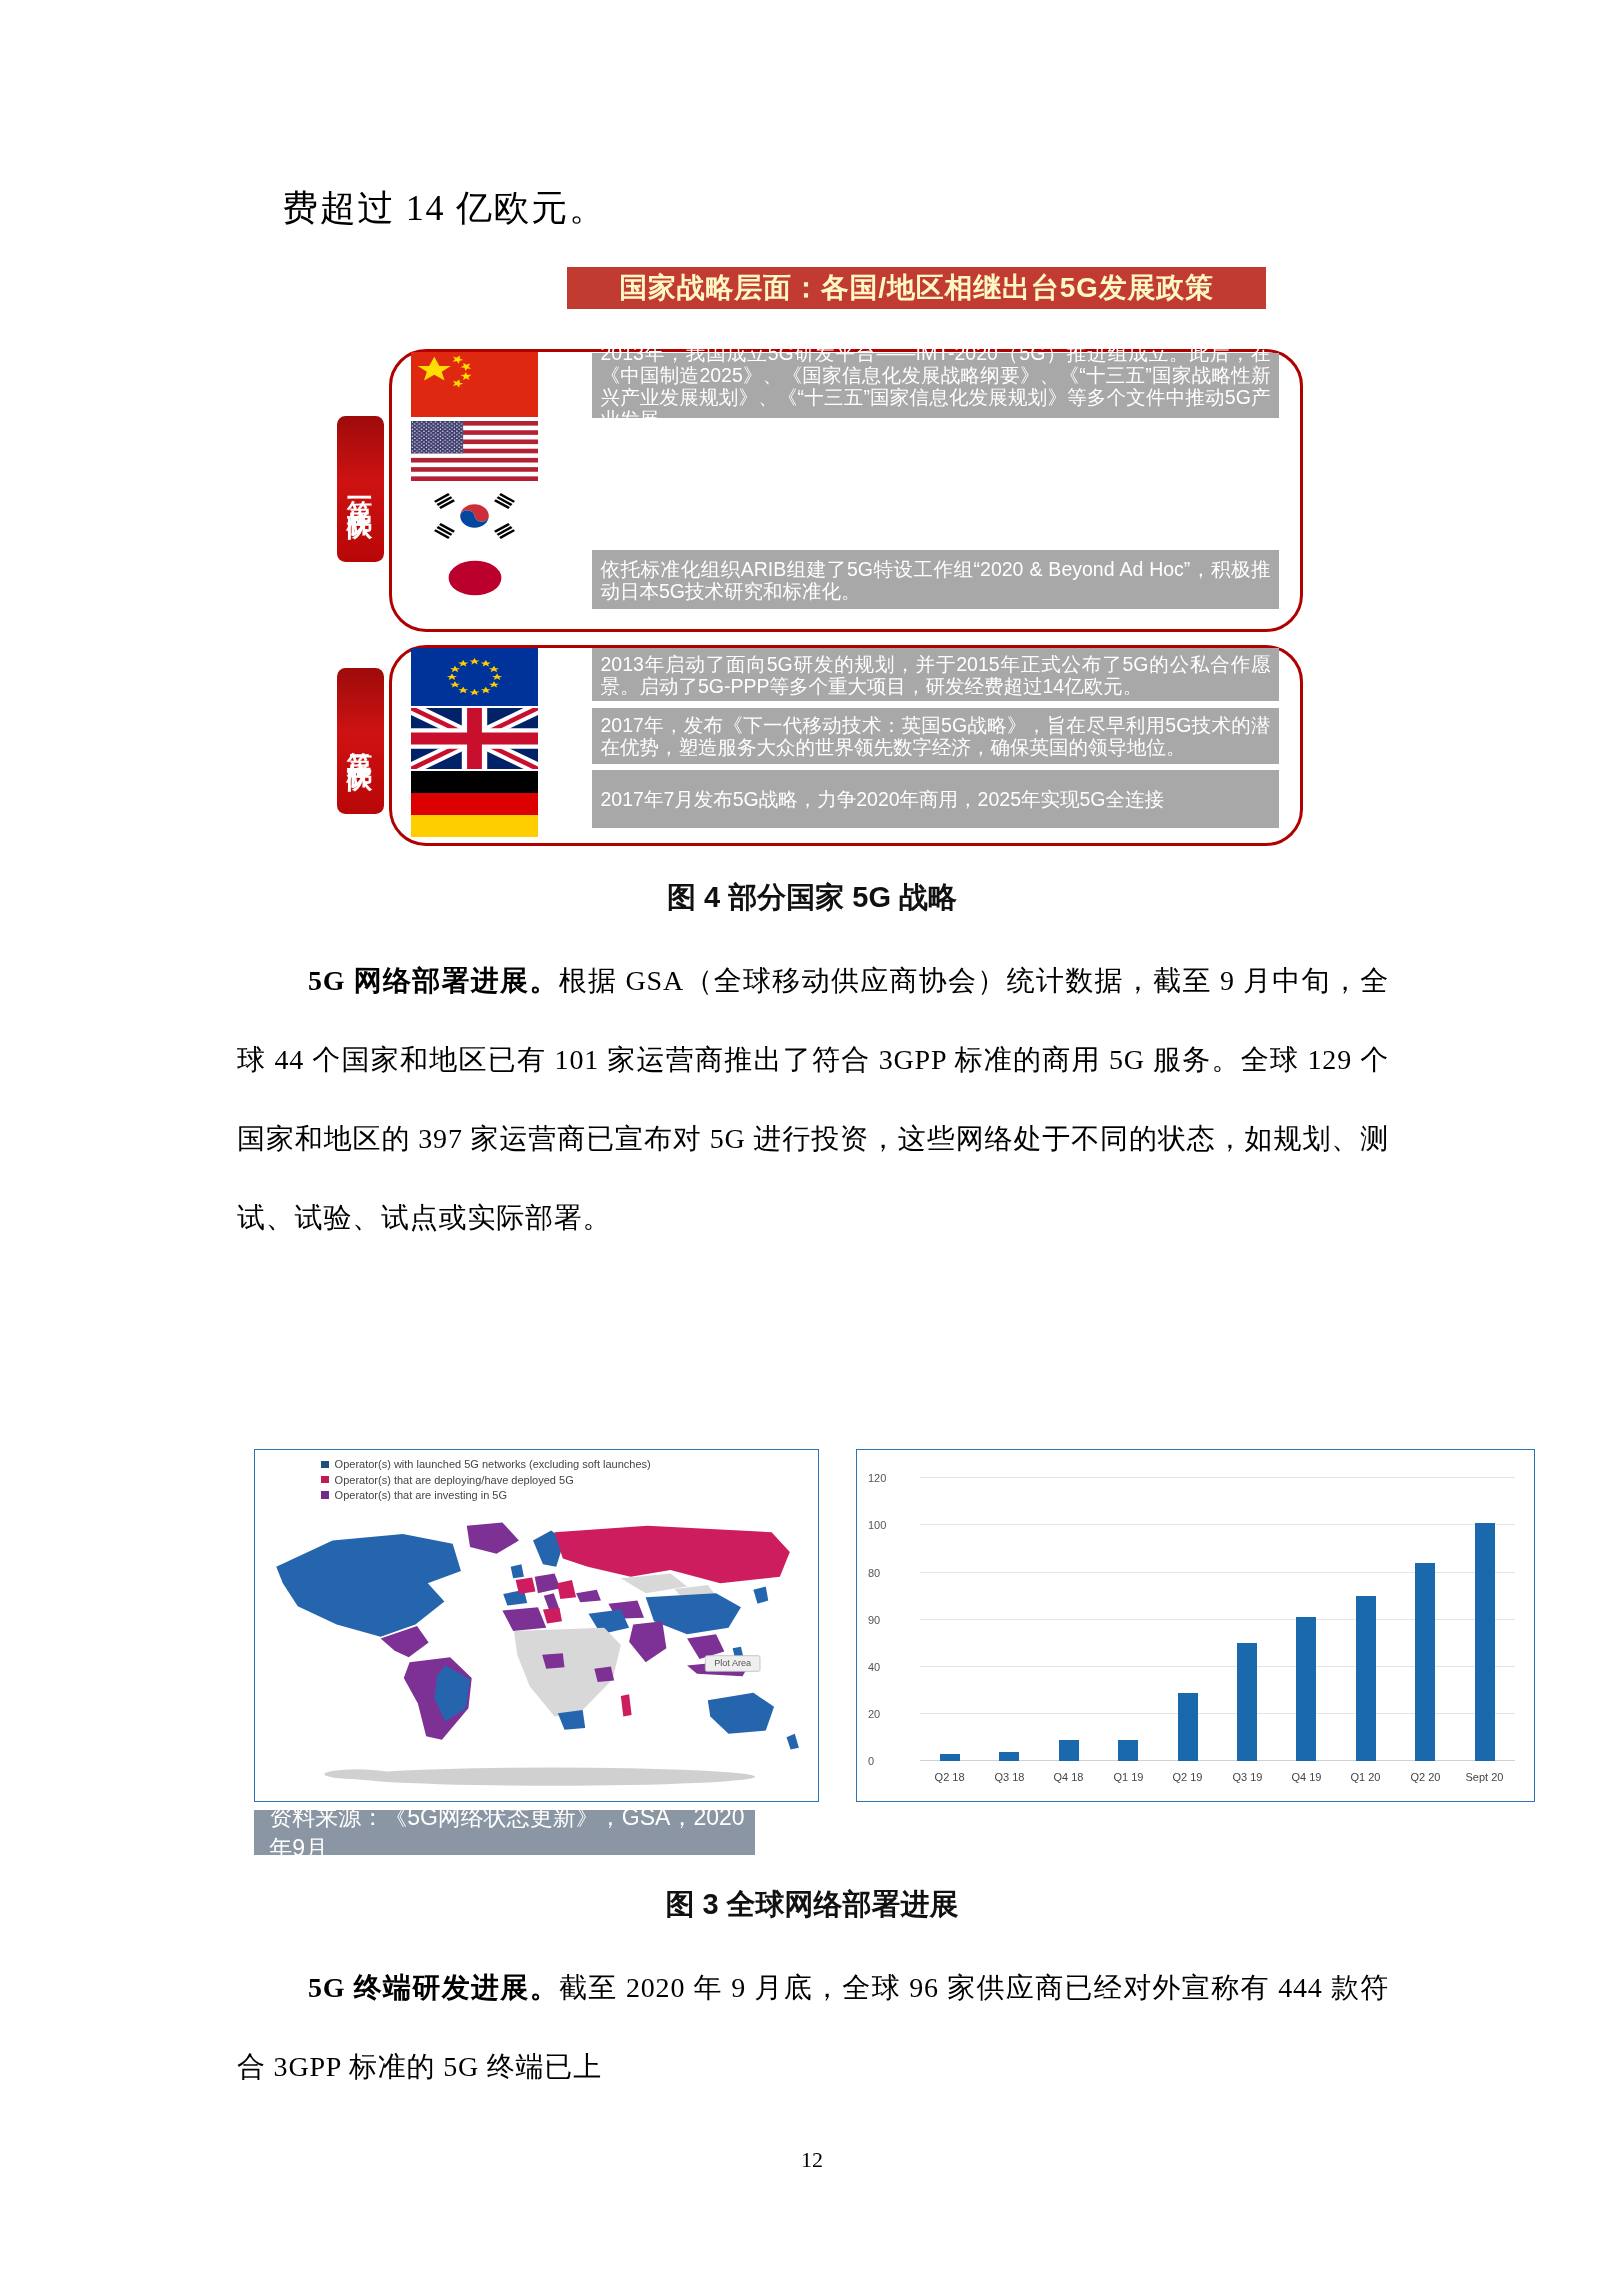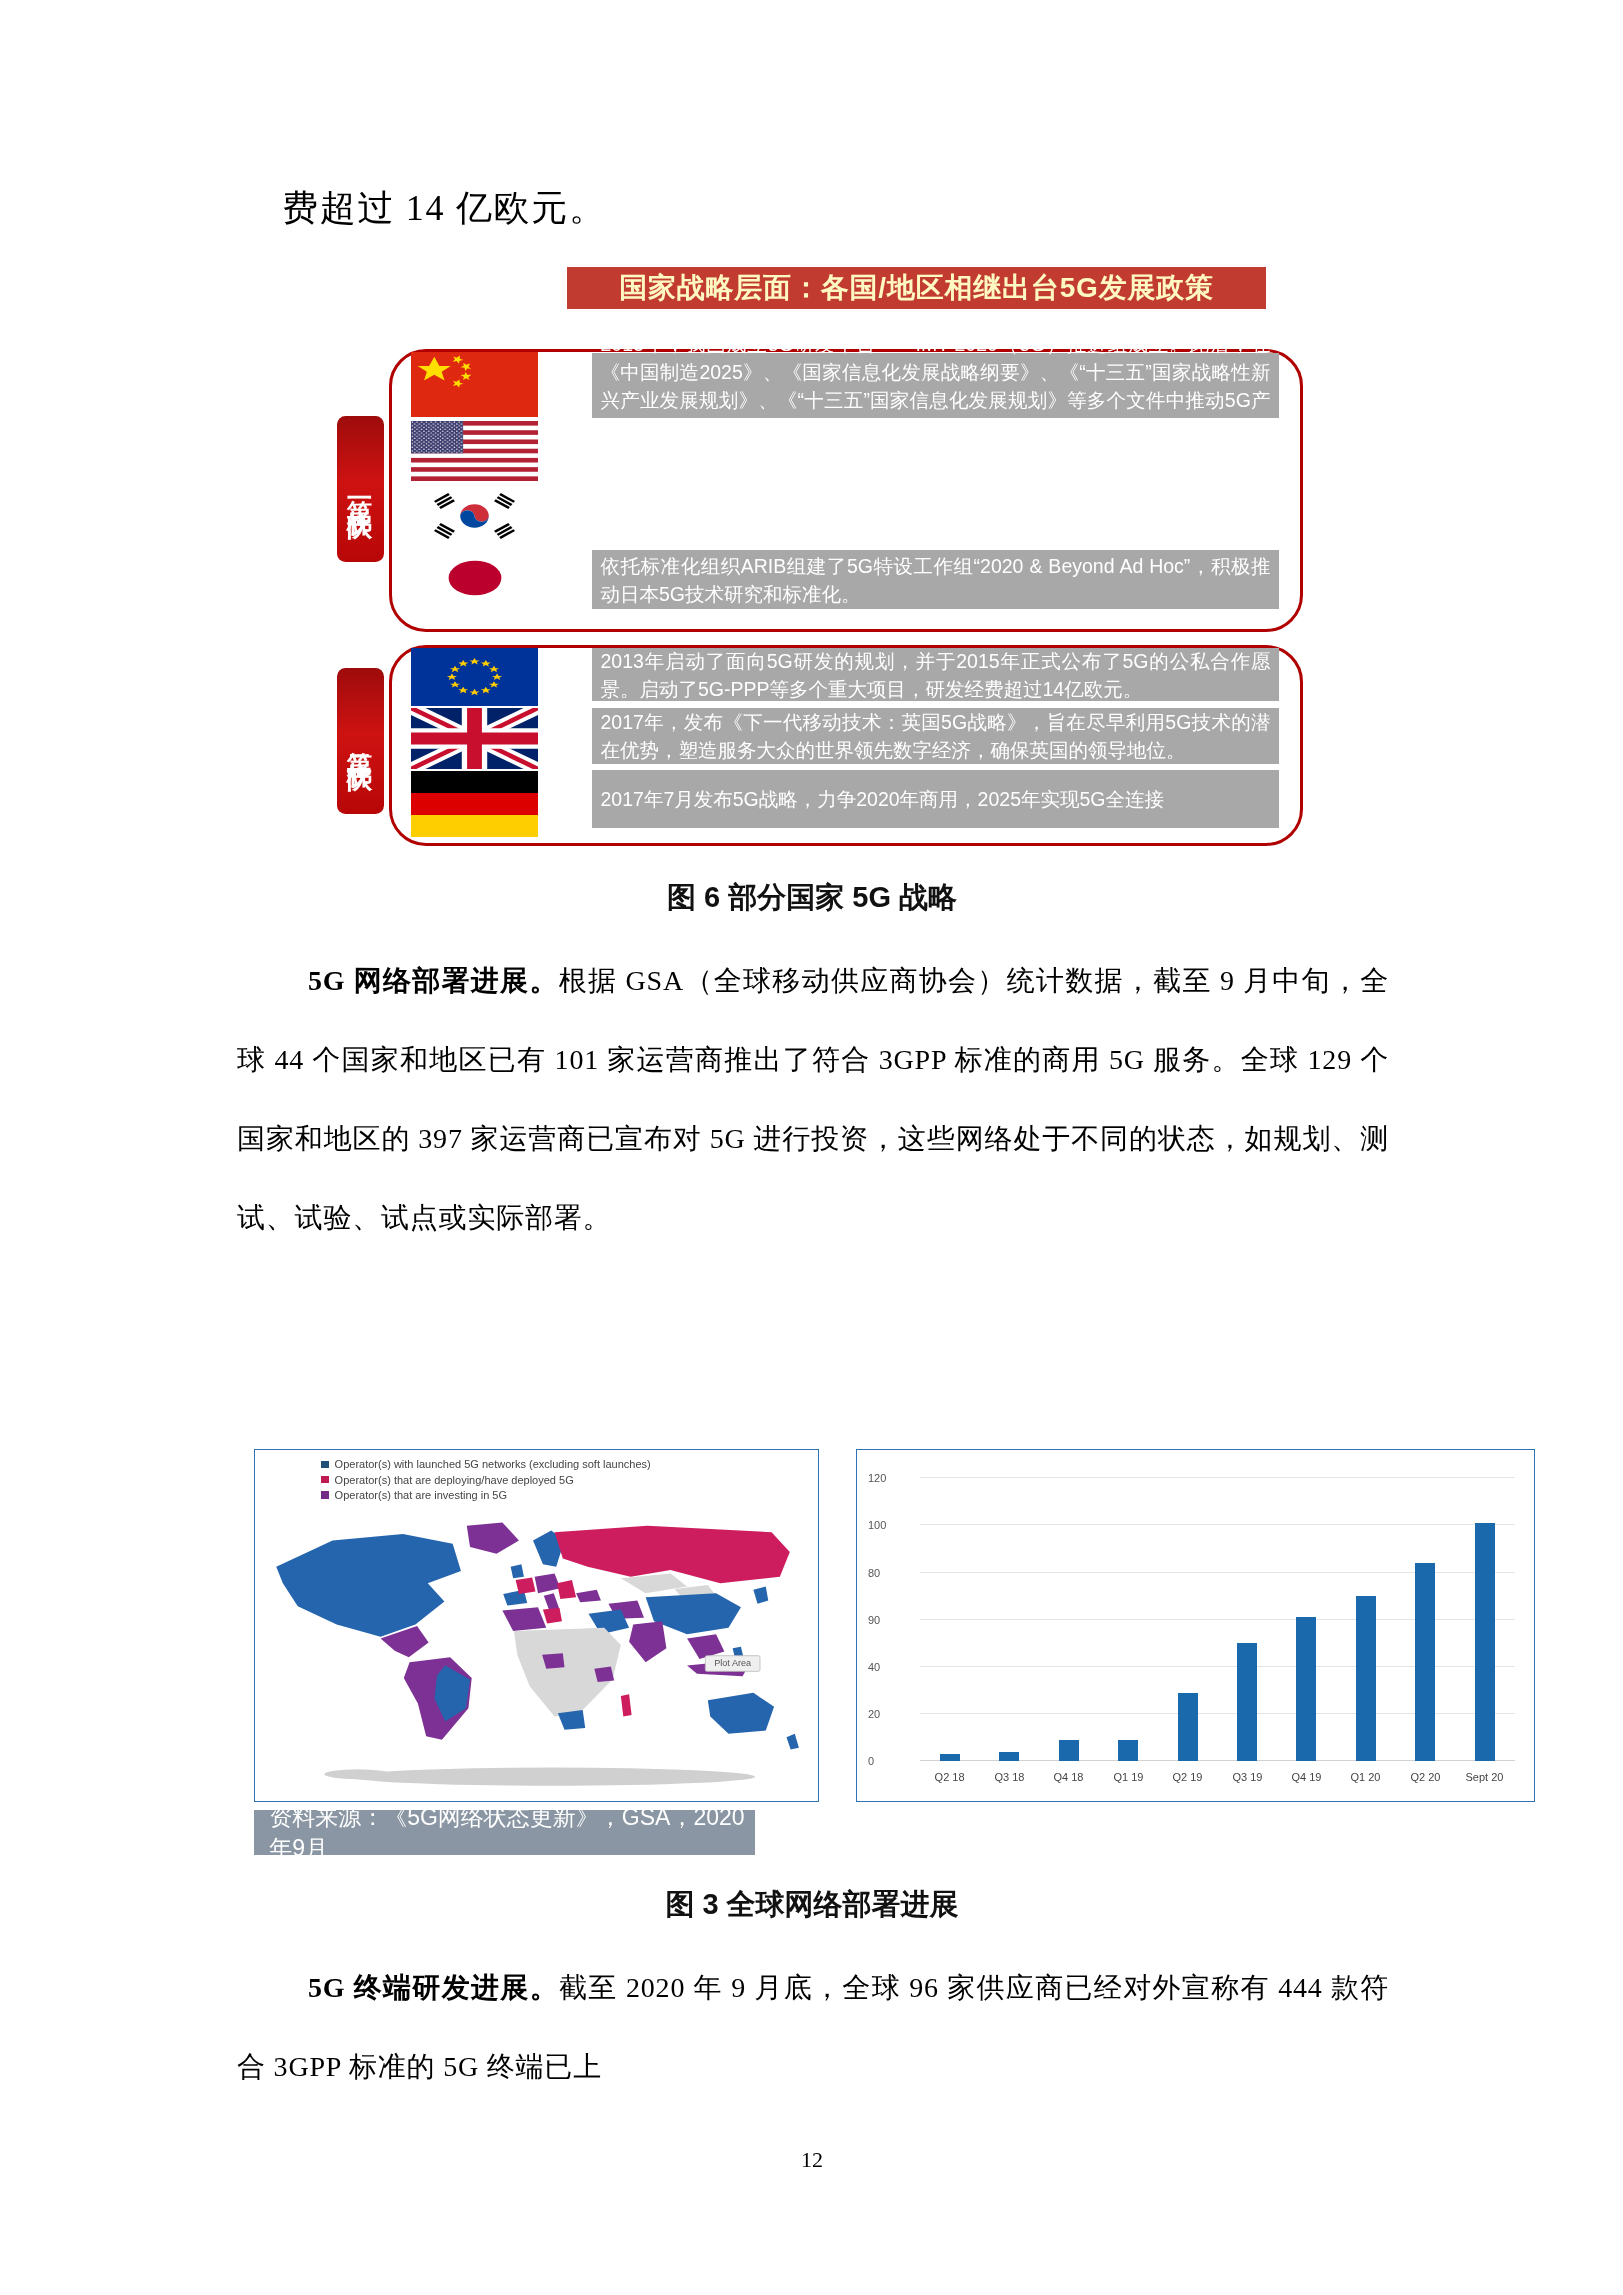--- a/index.html
+++ b/index.html
@@ -25,21 +25,21 @@
   .tb2{left:389px;top:645px;width:914px;height:201px;}
   .tab{width:47px;background:linear-gradient(180deg,#9E0B0B 0%,#CE1212 45%,#B80606 100%);
        border-radius:8.5px;color:#fff;display:flex;align-items:center;justify-content:center;
        font-family:"Liberation Sans","DejaVu Sans",sans-serif;font-weight:bold;font-size:25.4px;
        writing-mode:vertical-rl;text-orientation:upright;letter-spacing:5.1px;}
   .tab1{left:337px;top:416px;height:146px;}
   .tab2{left:337px;top:668px;height:146px;}
   .flag{overflow:hidden;}
   .flag svg{display:block;width:100%;height:100%;}
   .gblock{left:592px;width:687px;background:#A8A8A8;color:#fff;box-sizing:border-box;
-          font-family:"Liberation Sans","DejaVu Sans",sans-serif;font-size:19.5px;line-height:28px;
+          font-family:"Liberation Sans","DejaVu Sans",sans-serif;font-size:19.5px;line-height:22px;
           padding:2.5px 8.5px;display:flex;align-items:center;text-align:justify;}
   .caption{left:0;width:1624px;text-align:center;font-family:"Liberation Sans","DejaVu Sans",sans-serif;
            font-weight:bold;font-size:29px;color:#111;}
   .cap2{top:878px;} .cap3{top:1885px;}
 
   
   .panel{border:1.7px solid #2E74B5;box-sizing:border-box;background:#fff;}
   .mapPanel{left:254px;top:1449px;width:565px;height:353px;}
   .chartPanel{left:856px;top:1449px;width:679px;height:353px;}
   .legend{position:absolute;left:66px;top:6.8px;font-family:"Liberation Sans","DejaVu Sans",sans-serif;
@@ -189,21 +189,21 @@
   <div class="abs gblock" style="top:648px;height:53px;">
       <span>2013年启动了面向5G研发的规划，并于2015年正式公布了5G的公私合作愿景。启动了5G-PPP等多个重大项目，研发经费超过14亿欧元。</span>
     </div>
   <div class="abs gblock" style="top:708px;height:56px;">
       <span>2017年，发布《下一代移动技术：英国5G战略》，旨在尽早利用5G技术的潜在优势，塑造服务大众的世界领先数字经济，确保英国的领导地位。</span>
     </div>
   <div class="abs gblock" style="top:770px;height:58px;">
       <span>2017年7月发布5G战略，力争2020年商用，2025年实现5G全连接</span>
     </div>
 
-  <div class="abs caption cap2">图 6 部分国家 5G 战略</div>
+  <div class="abs caption cap2">图 4 部分国家 5G 战略</div>
 
   <div class="abs para p1">
     <b>5G 网络部署进展。</b><span>根据 GSA（全球移动供应商协会）统计数据，截至 9 月中旬，全球 44 个国家和地区已有 101 家运营商推出了符合 3GPP 标准的商用 5G 服务。全球 129 个国家和地区的 397 家运营商已宣布对 5G 进行投资，这些网络处于不同的状态，如规划、测试、试验、试点或实际部署。</span>
   </div>
 
   <div class="abs panel mapPanel">
     <div class="legend">
       <div class="lgItem">
         <span class="legend-sq" style="background: rgb(31, 78, 121);"></span>
         <span>Operator(s) with launched 5G networks (excluding soft launches)</span>

